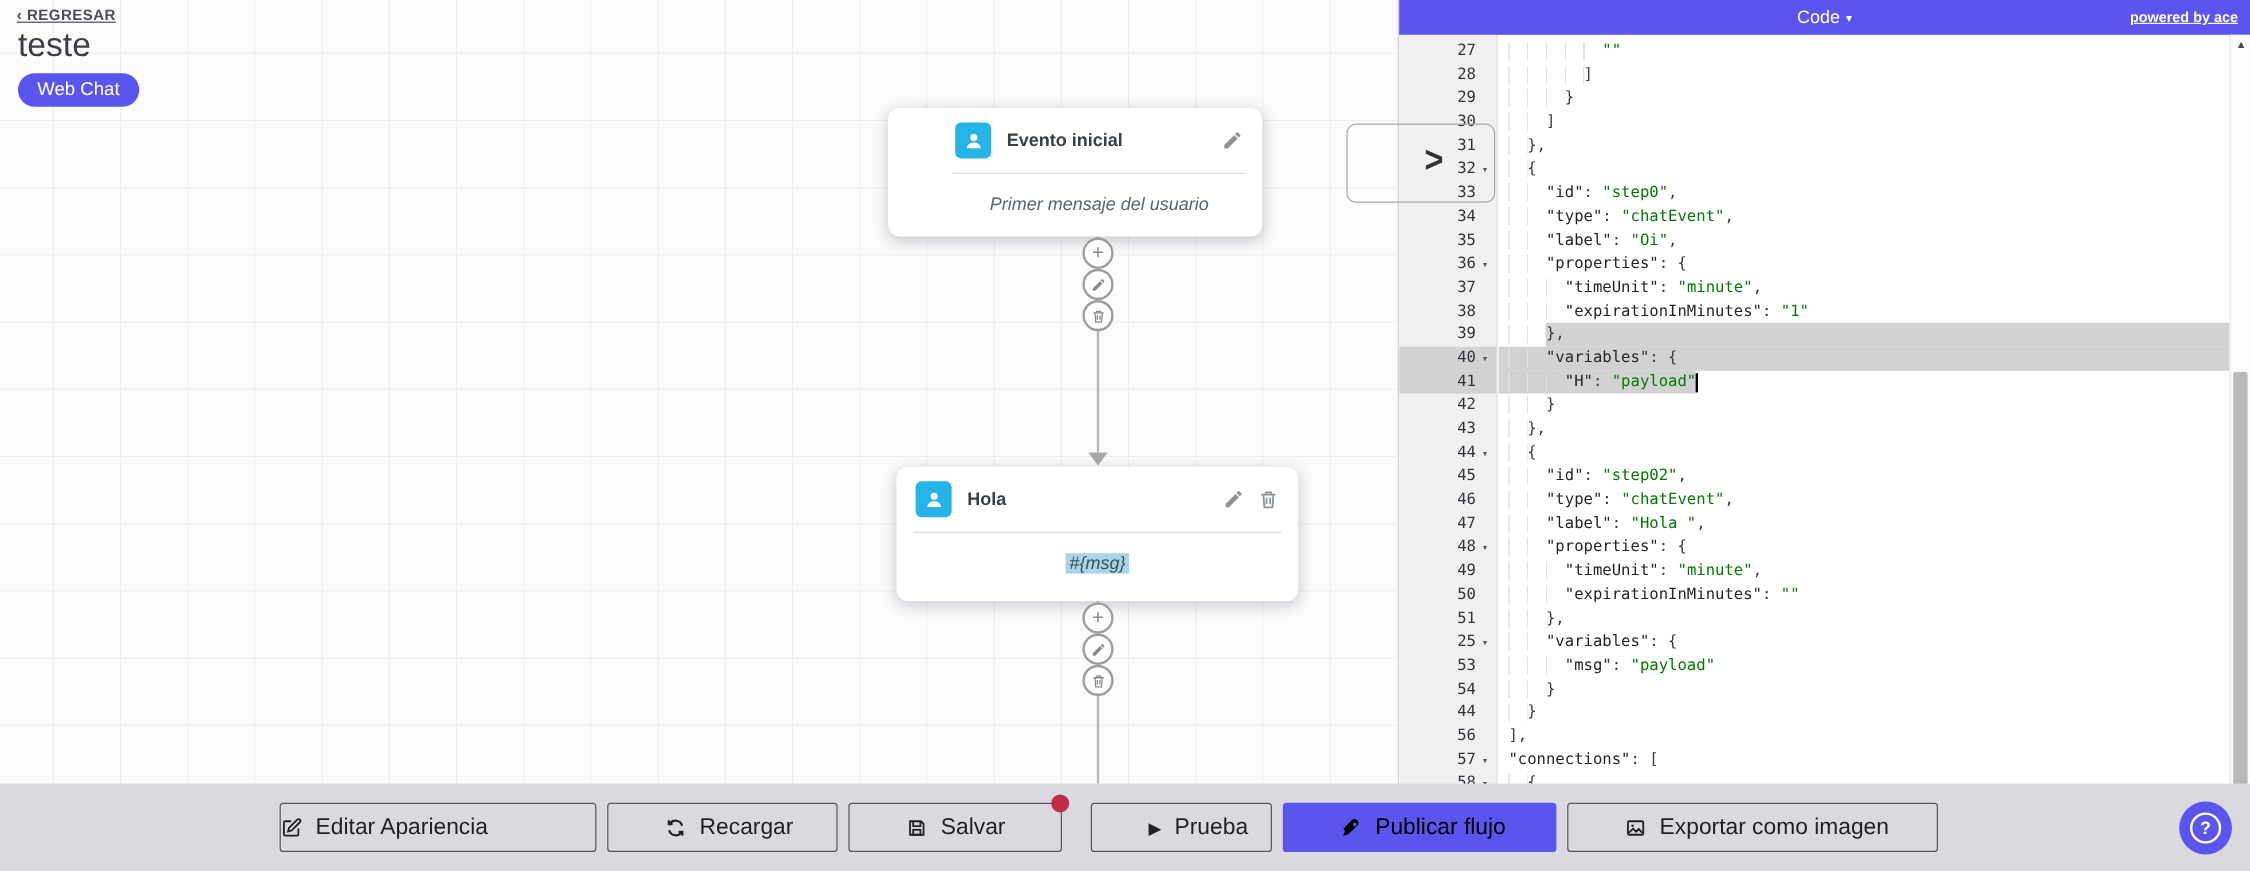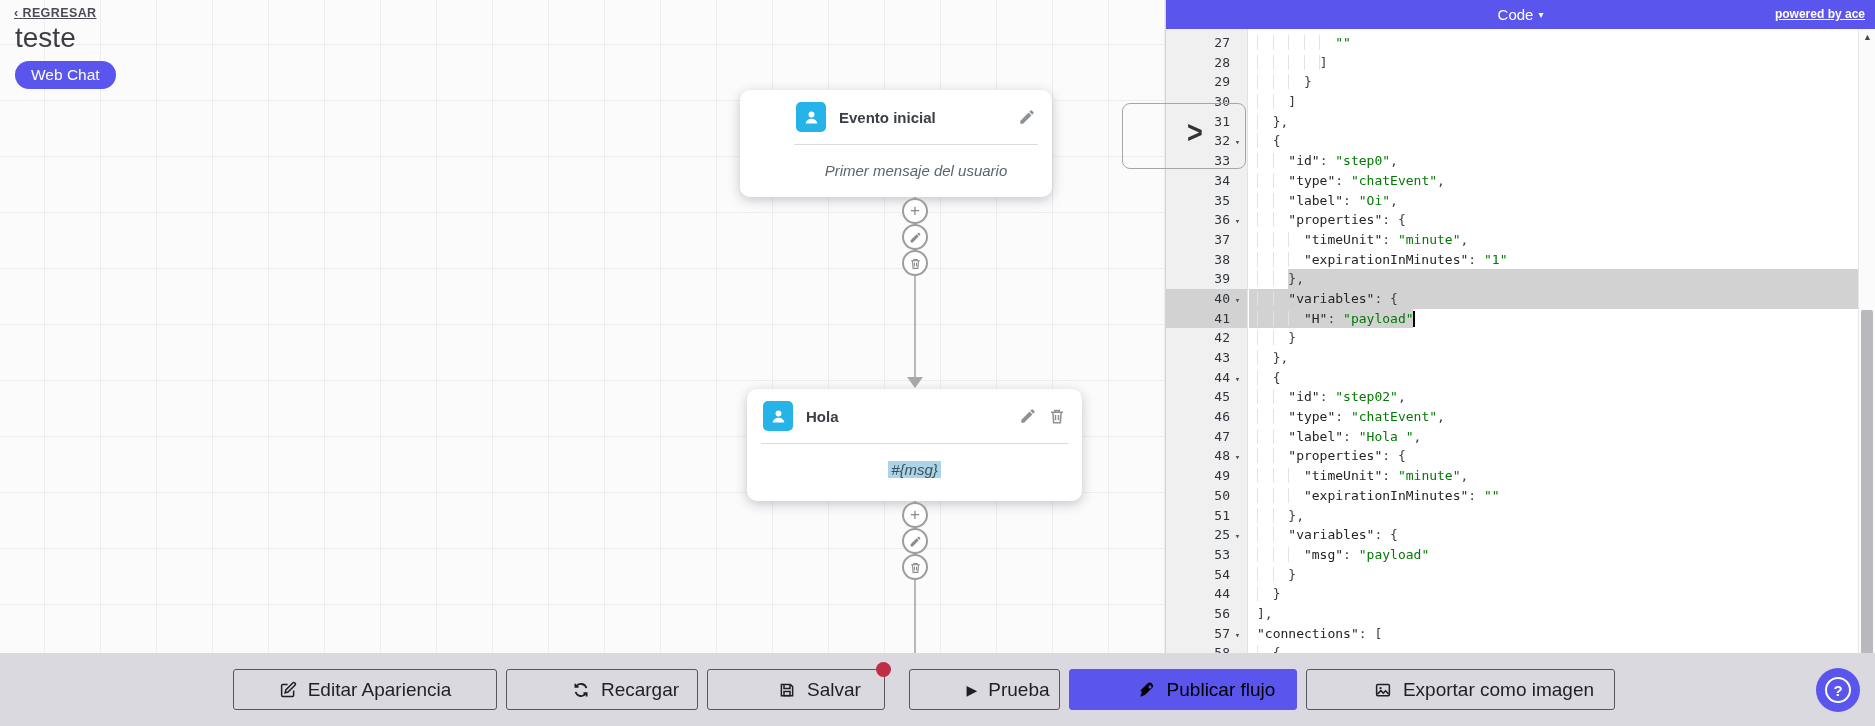--- a/index.html
+++ b/index.html
@@ -87,21 +87,21 @@
   .vscroll { position:absolute; right:0; top:29px; bottom:0; width:17px; background:#fbfbfb;
     border-left:1px solid #e6e6e6; }
   .scroll-up { position:absolute; top:3px; left:0; width:17px; height:16px; text-align:center;
     font-size:9px; color:#4a4a4a; cursor:pointer; }
   .vthumb { position:absolute; left:2px; right:2px; top:281px; height:372px;
     background:#b9b9bd; border-radius:2px; cursor:pointer; }
 
   
   .toolbar { position:absolute; left:0; bottom:0; width:1875px; height:73px;
     background:#d9d9df; z-index:30; display:flex; align-items:center; padding-left:233px; }
-  .tbtn { height:41px; display:flex; align-items:center; justify-content:center; gap:11px;
+  .tbtn { height:41px; display:flex; align-items:center; gap:11px;
     border:1px solid #56565e; border-radius:3px; background:transparent; color:#1f1f28;
     font-family:"Liberation Sans", sans-serif; font-size:19px; cursor:pointer; position:relative; }
   .tbtn + .tbtn { margin-left:9px;padding-left:47px; }
   .tbtn.primary { background:#5a55ed; border-color:#5a55ed; color:#000000; }
   .tbtn svg { width:18px; height:18px; }
   .tbtn .play { font-size:14px; }
   .w1{width:264px} .w2{width:192px} .w3{width:178px} .w4{width:151px; margin-left:24px !important;} .w5{width:228px} .w6{width:309px}
   .red-dot { position:absolute; top:-8px; right:-7px; width:15px; height:15px;
     border-radius:50%; background:#bf2e47; }
 

